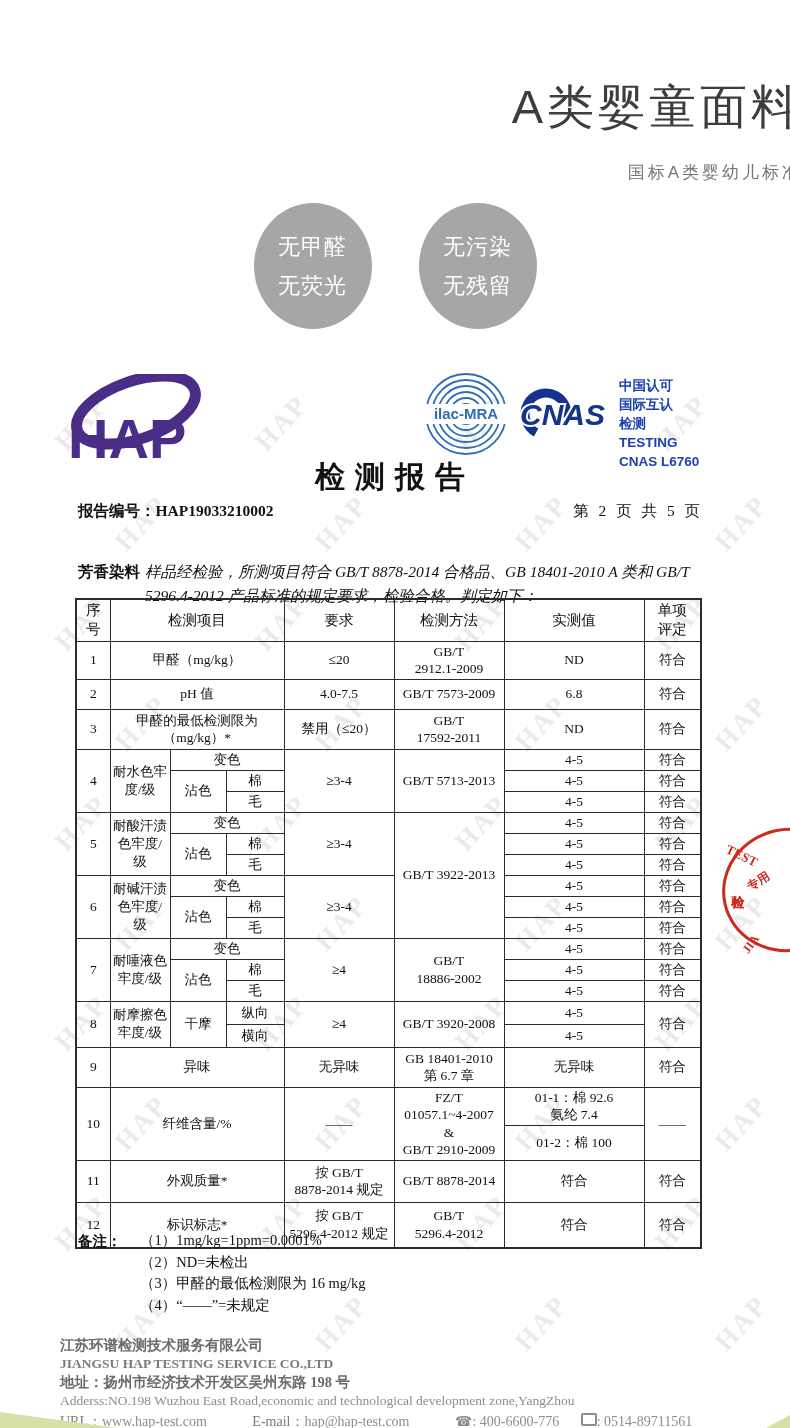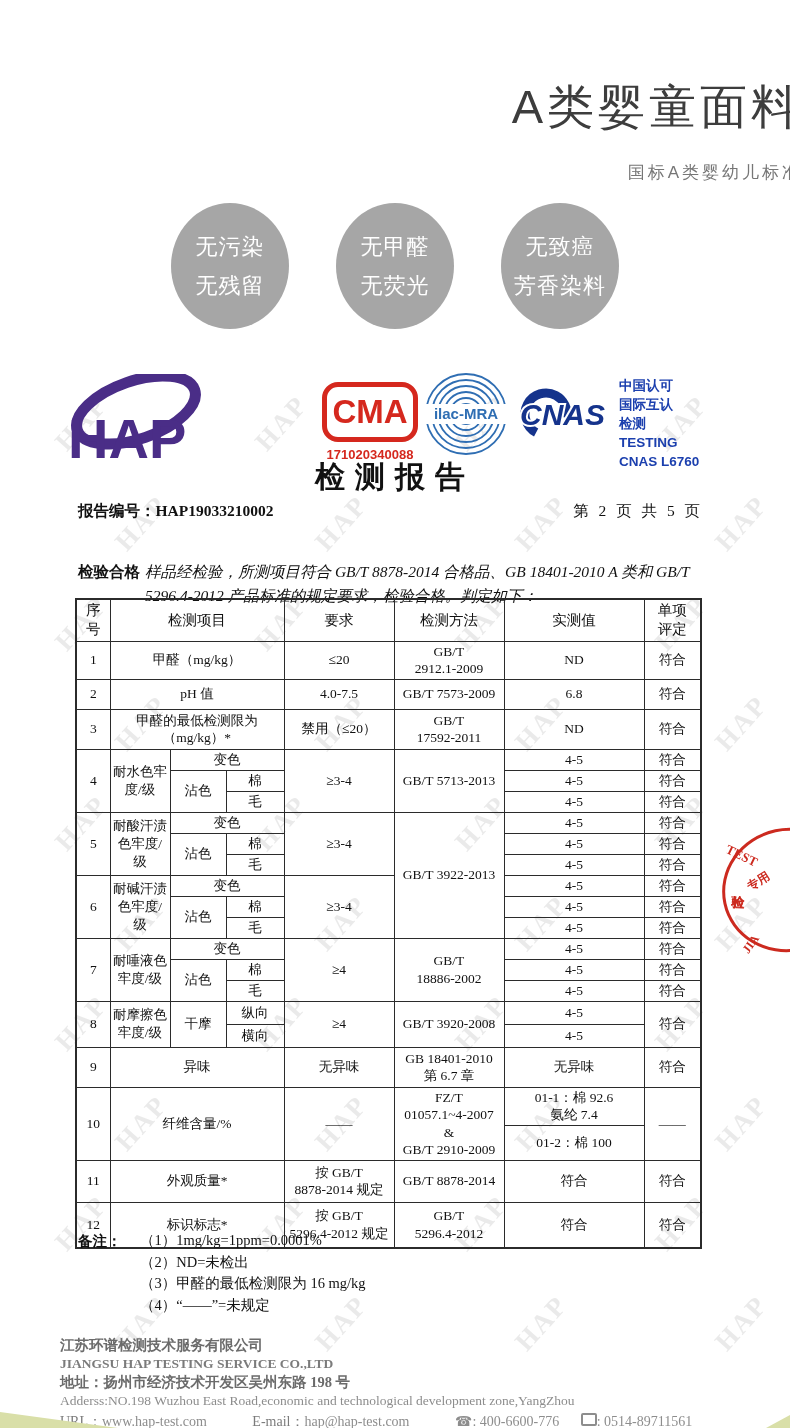--- a/index.html
+++ b/index.html
@@ -131,44 +131,34 @@
       <span class="wm" style="left: 710px; top: 1308px;">HAP</span>
     </div>
 
   <div class="title-sec">
     <div class="main-title">A类婴童面料</div>
     <div class="subtitle">国标A类婴幼儿标准</div>
   </div>
 
   <div class="badges">
     <div class="badge">
-      <span>无污染</span>
-      <span>无残留</span>
-    </div>
-    <div class="badge">
       <span>无甲醛</span>
       <span>无荧光</span>
     </div>
     <div class="badge">
-      <span>无致癌</span>
-      <span>芳香染料</span>
+      <span>无污染</span>
+      <span>无残留</span>
     </div>
   </div>
 
   <div class="logo-strip">
     <svg class="hap-logo" width="140" height="100" viewBox="0 0 140 100">
       <ellipse cx="74" cy="36" rx="62" ry="29" fill="none" stroke="#4a2d87" stroke-width="11" transform="rotate(-19 74 36)"></ellipse>
       <text x="6" y="84" font-size="56" font-weight="bold" font-family="Liberation Sans, sans-serif" fill="#4a2d87">HAP</text>
     </svg>
-    <div class="cma">
-      <div class="cma-box">
-        <span class="cma-txt">CMA</span>
-      </div>
-      <div class="cma-num">171020340088</div>
-    </div>
     <svg class="ilac" width="84" height="84" viewBox="0 0 84 84">
       <g stroke="#2f6eb3" fill="none" stroke-width="1.8">
         <circle cx="42" cy="42" r="40"></circle>
           <circle cx="42" cy="42" r="34"></circle>
         <circle cx="42" cy="42" r="28"></circle>
           <circle cx="42" cy="42" r="22"></circle>
         <circle cx="42" cy="42" r="16"></circle>
           <circle cx="42" cy="42" r="10"></circle>
       </g>
       <rect x="0" y="32" width="84" height="20" fill="#fff"></rect>
@@ -187,21 +177,21 @@
     </div>
   </div>
 
   <div class="doc-title">检测报告</div>
   <div class="meta-row">
     <span class="rpt-no"><span>报告编号：</span><span>HAP19033210002</span></span>
     <span class="page-info">第 2 页 共 5 页</span>
   </div>
 
   <div class="conclusion">
-    <span class="concl-label">检验合格</span>
+    <span class="concl-label">芳香染料</span>
     <div class="concl-text">样品经检验，所测项目符合 GB/T 8878-2014 合格品、GB 18401-2010 A 类和 GB/T 5296.4-2012 产品标准的规定要求，检验合格。判定如下：</div>
   </div>
 
   <table class="rt">
     <colgroup>
       <col style="width:34px">
         <col style="width:60px">
         <col style="width:56px">
         <col style="width:58px">
       <col style="width:110px">

